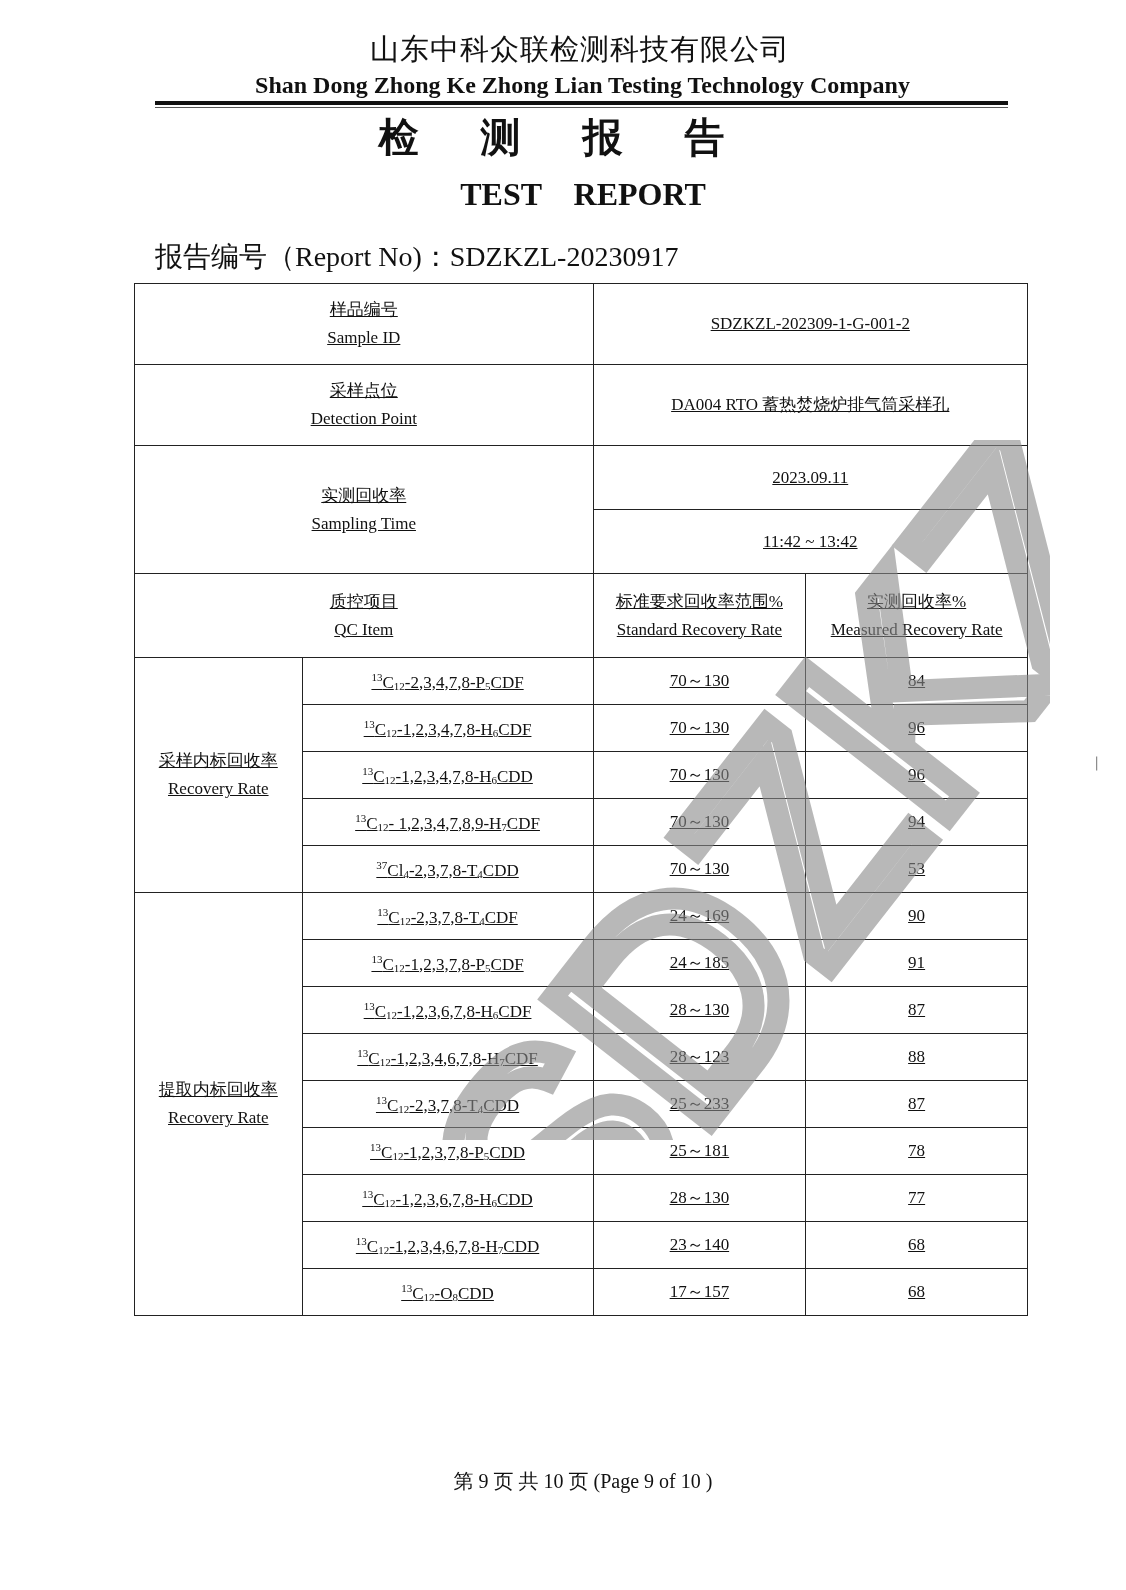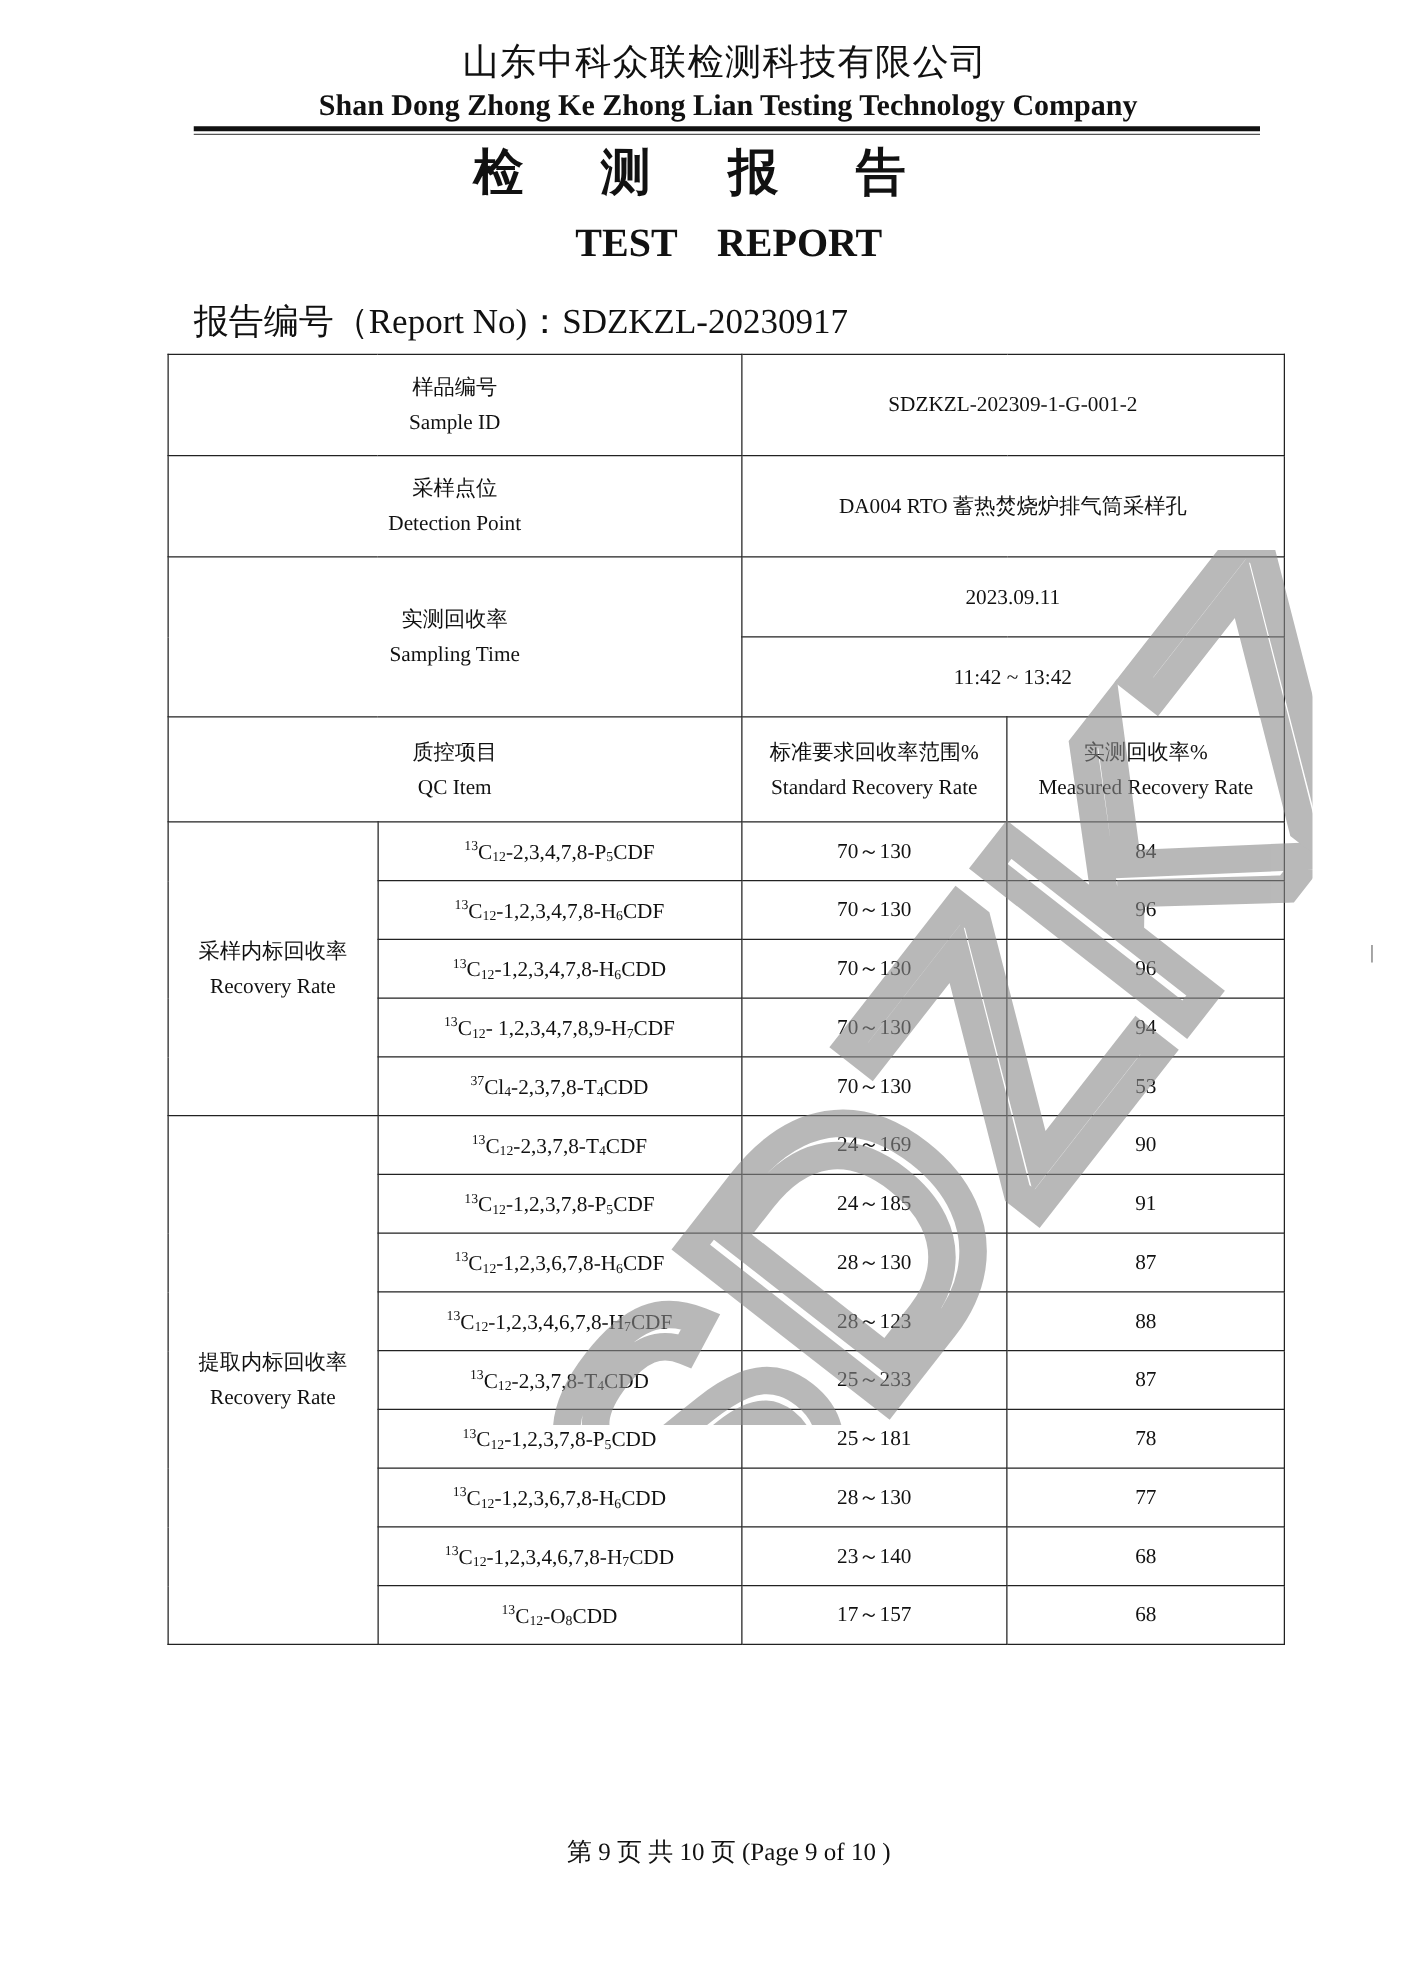--- a/index.html
+++ b/index.html
@@ -11,21 +11,21 @@
                 font-size:24px; font-weight:bold; }
   .rule { position:absolute; top:101px; left:155px; width:853px; height:4px; background:#111; }
   .rule2 { position:absolute; top:107px; left:155px; width:853px; height:1px; background:#555; }
   .title-cn { position:absolute; top:110px; left:0; width:1165px; text-align:center;
               font-size:40px; font-weight:bold; word-spacing:0; letter-spacing:62px; }
   .title-en { position:absolute; top:176px; left:0; width:1166px; text-align:center;
               font-size:32px; font-weight:bold; word-spacing:24px; }
   .report-no { position:absolute; top:238px; left:155px; font-size:28px; }
 
   table.report { position:absolute; top:283px; left:134px; width:894px;
-                 border-collapse:collapse; font-size:17px; }
+                 border-collapse:collapse; font-size:17px;text-decoration:underline; }
   table.report td { border:1.5px solid #222; text-align:center; vertical-align:middle;
                     padding:0; line-height:28px; }
   .c1 { width:167px; }
   .c2 { width:290px; }
   .c3 { width:212px; }
   .c4 { width:221px; }
   .hdr-row td { height:80px; }
   .qc-row td { height:46px;margin-left:34px; }
   sup.iso { font-size:11px; vertical-align:7px; }
   sub.n { font-size:11px; vertical-align:-2px; }

